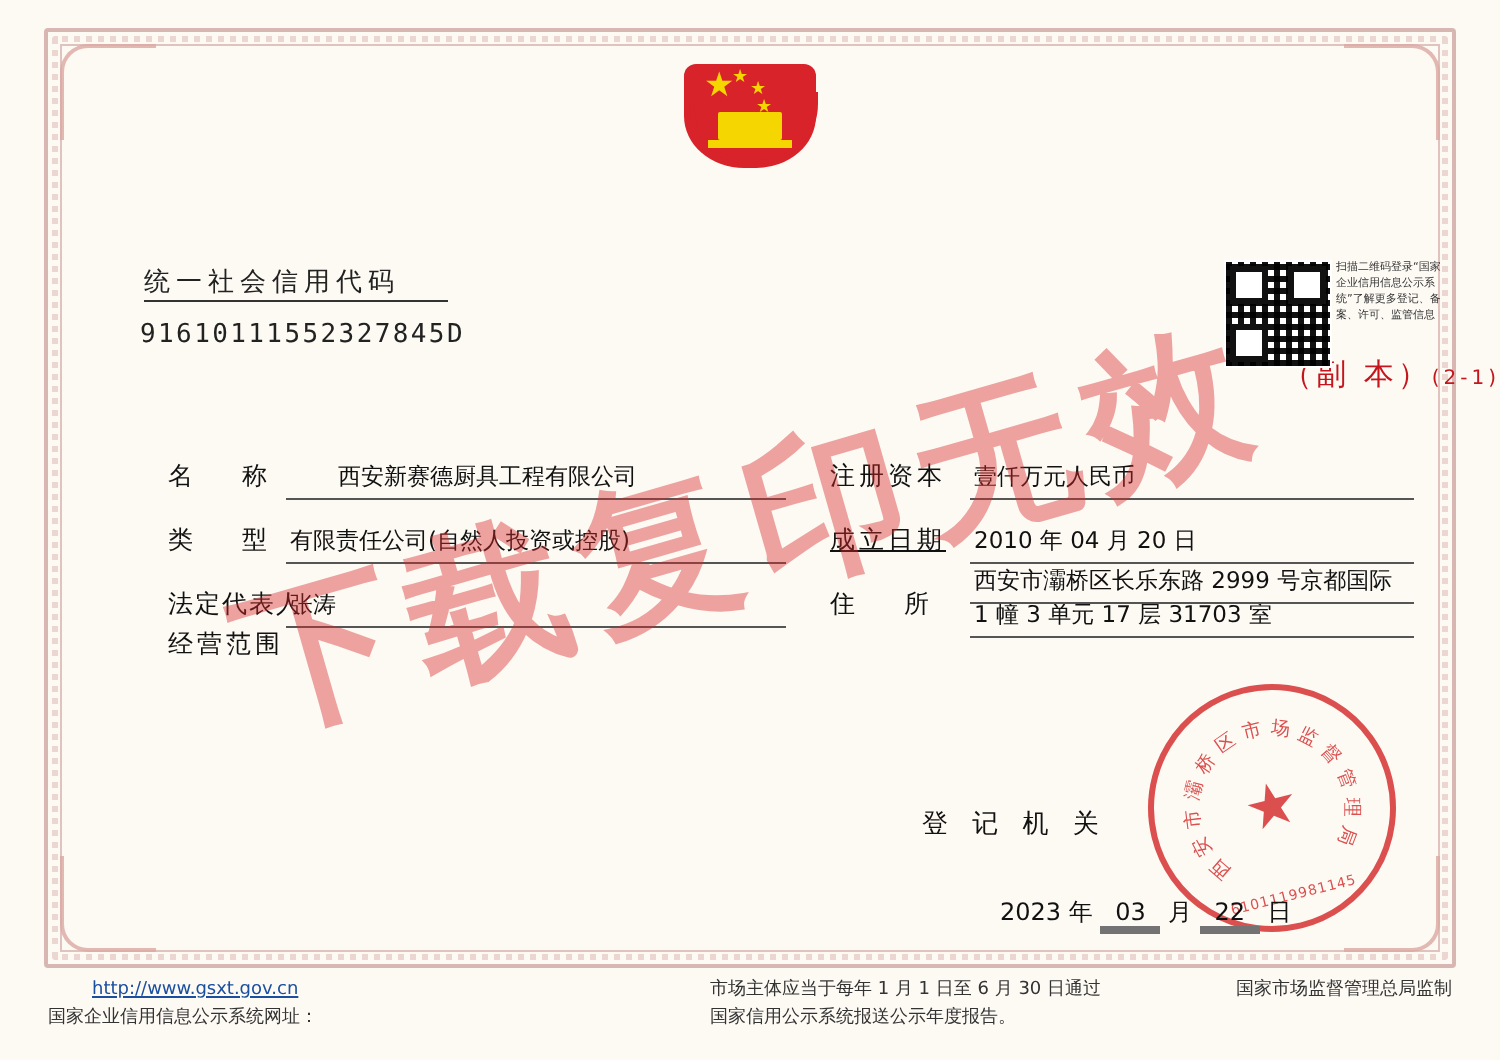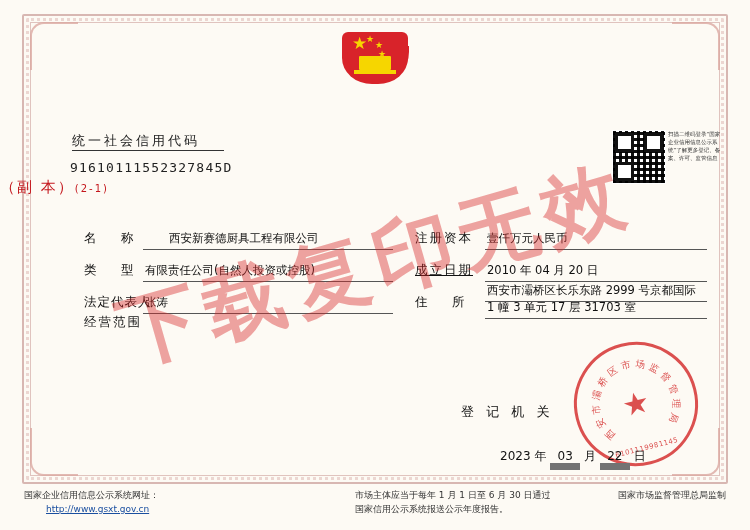--- a/index.html
+++ b/index.html
@@ -60,21 +60,21 @@
   .emblem .gatebar{position:absolute;left:12px;top:44px;width:42px;height:4px;background:#f6d600;}
 
   
   .title{
     position:absolute;left:0;right:0;top:122px;text-align:center;
     font-family:"DejaVu Sans","Liberation Sans",sans-serif;
     font-size:40px;font-weight:bold;color:#c4161c;letter-spacing:10px;
     text-indent:10px;
   }
   .subtitle{
-    position:absolute;left:0;right:0;top:178px;text-align:left;
+    position:absolute;left:0;right:0;top:178px;text-align:right;
     font-size:15px;color:#c4161c;letter-spacing:2px;
   }
   .subtitle .sm{font-size:10px;}
 
   
   .code-label{
     position:absolute;left:72px;top:132px;
     font-size:13px;color:#222;letter-spacing:3px;
   }
   .code-line{
@@ -147,21 +147,21 @@
     position:absolute;left:0;bottom:10px;width:118px;text-align:center;
     font-size:7px;color:#d42b2b;letter-spacing:.5px;
   }
 
   
   .date-row{
     position:absolute;left:500px;top:448px;
     font-size:12px;color:#111;
   }
   .date-row .num{display:inline-block;min-width:26px;text-align:center;}
-  .date-row .u{display:inline-block;border-bottom:7px solid #737373;min-width:30px;text-align:center;}
+  .date-row .u{display:inline-block;border-bottom:4px solid #737373;min-width:30px;text-align:center;}
 
   
   .watermark{
     position:absolute;left:50%;top:50%;
     transform:translate(-50%,-50%) rotate(-16deg);
     font-size:80px;font-weight:bold;color:rgba(214,40,40,.42);
     letter-spacing:8px;white-space:nowrap;
     pointer-events:none;
   }
 
@@ -270,22 +270,22 @@
     <span class="u">03</span>
     <span>月</span>
     <span class="u">22</span>
     <span>日</span>
   </div>
 
   <div class="watermark">下载复印无效</div>
 
   <div class="footer">
     <div class="fl">
+      <div style="padding-left:22px;"><a href="#">http://www.gsxt.gov.cn</a></div>
       <div>国家企业信用信息公示系统网址：</div>
-      <div style="padding-left:22px;"><a href="#">http://www.gsxt.gov.cn</a></div>
     </div>
     <div class="fc">
       <div>市场主体应当于每年 1 月 1 日至 6 月 30 日通过</div>
       <div>国家信用公示系统报送公示年度报告。</div>
     </div>
     <div class="fr">
       <div>国家市场监督管理总局监制</div>
     </div>
   </div>
 

